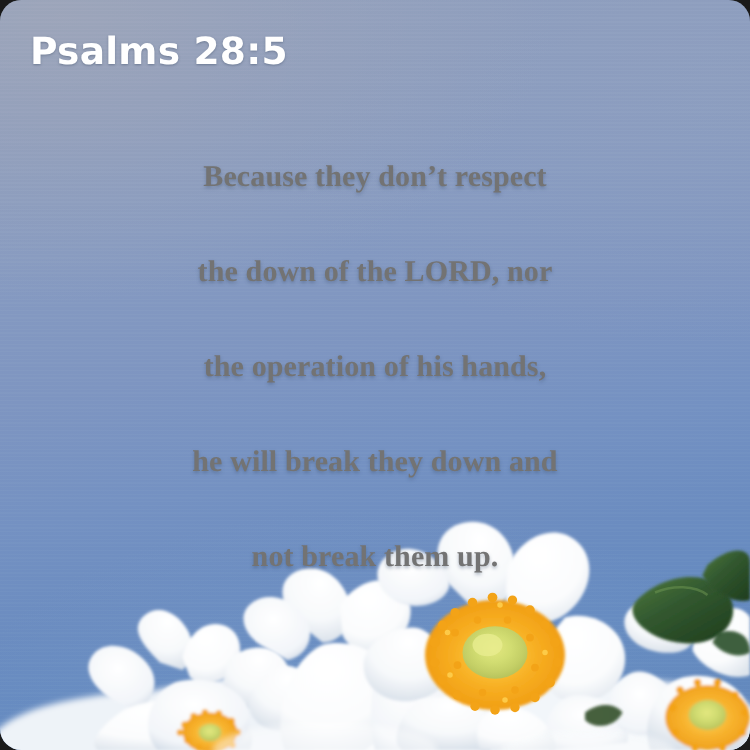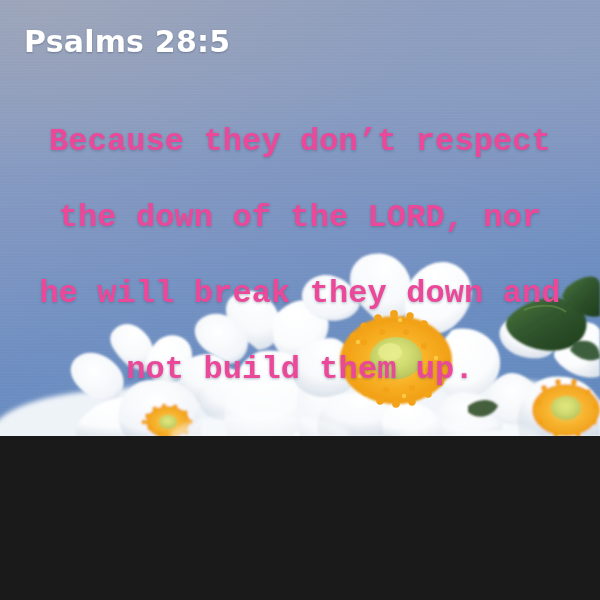--- a/index.html
+++ b/index.html
@@ -3,24 +3,25 @@
 <meta charset="utf-8">
 <style>
   html, body {
     margin: 0;
     padding: 0;
     background: #1a1a1a;
   }
   #canvas {
     position: relative;
     width: 600px;
-    height: 436px;
+    height: 600px;
     overflow: hidden;
     font-family: "DejaVu Sans", sans-serif;
     user-select: none;
+    border-radius: 17px;
   }
 
   
   .sky-base {
     position: absolute;
     inset: 0;
     background: linear-gradient(170deg,
         #8f9fbe 0%,
         #8b9cbe 14%,
         #869ac1 30%,
@@ -72,24 +73,24 @@
     white-space: nowrap;
   }
   .verse {
     position: absolute;
     left: 0;
     top: 104px;
     width: 600px;
     text-align: center;
   }
   .verse-line {
-    font-family: Liberation Mono, monospace;
-    font-size: 32px;
+    font-family: Liberation Serif, serif;
+    font-size: 24px;
     font-weight: 700;
-    color: #ec4899;
+    color: #737373;
     line-height: 76px;
     letter-spacing: 0.1px;
     text-shadow: 0 1px 3px rgba(60,80,110,0.40);
     white-space: nowrap;
   }
 </style>
 </head>
 <body>
 
 <div id="canvas">
@@ -273,17 +274,18 @@
         <ellipse cx="470" cy="192" rx="70" ry="18" fill="#fdfefe"></ellipse>
       </g>
     </svg>
   </div>
 
   <div class="ref-title">Psalms 28:5</div>
 
   <div class="verse">
     <div class="verse-line">Because they don’t respect</div>
     <div class="verse-line">the down of the LORD, nor</div>
+    <div class="verse-line">the operation of his hands,</div>
     <div class="verse-line">he will break they down and</div>
-    <div class="verse-line">not build them up.</div>
+    <div class="verse-line">not break them up.</div>
   </div>
 
 </div>
 
 </body></html>

